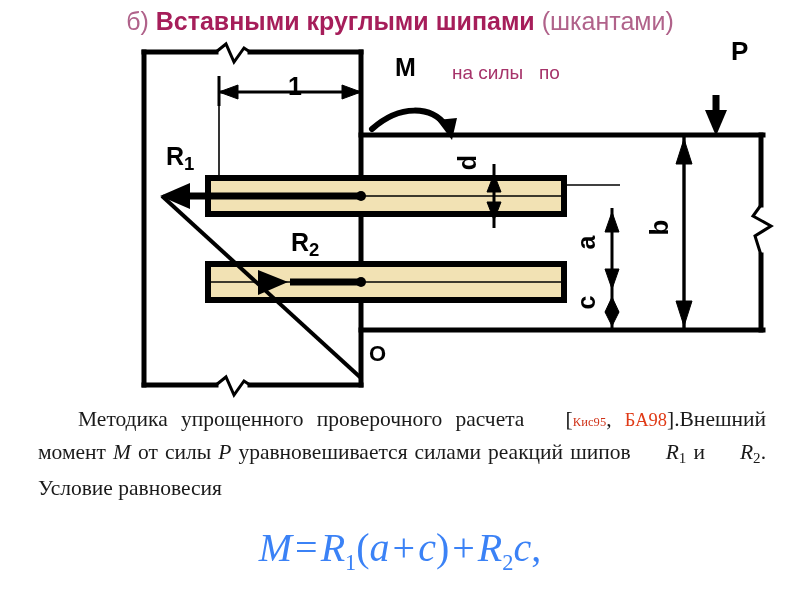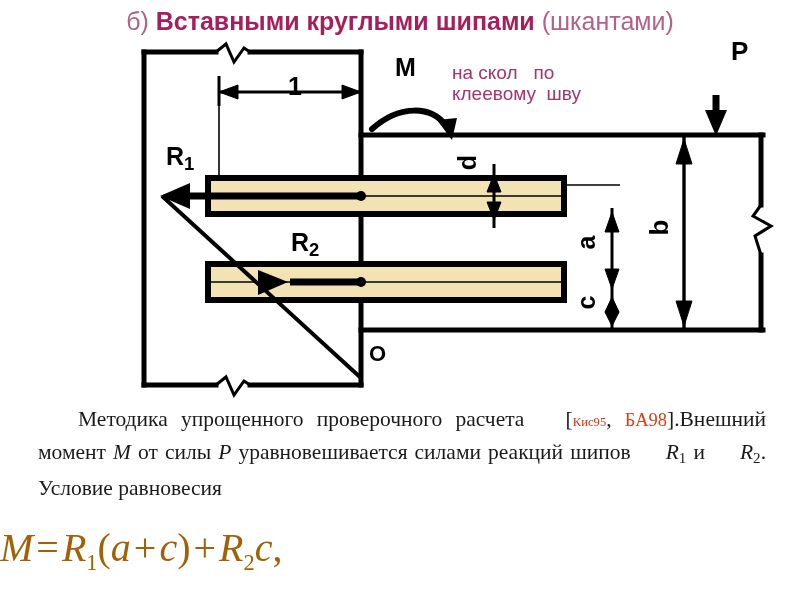--- a/index.html
+++ b/index.html
@@ -47,23 +47,23 @@
     text-align:justify;text-indent:40px;
   }
   .body .mv{font-style:italic;}
   .body .mv sub{font-style:normal;font-size:0.7em;vertical-align:-0.25em;}
   .cit-sm{color:#d0341a;font-size:0.58em;letter-spacing:0.1px;}
   .cit-lg{color:#e03a16;font-size:0.86em;}
   .nb{white-space:nowrap;margin-left:28px;}
 
   
   .formula{
-    position:absolute;left:0;top:524px;width:800px;text-align:left;
+    position:absolute;left:0;top:524px;width:800px;text-align:center;
     font-family:"Liberation Serif", serif;
-    font-size:40px;color:#a16207;white-space:nowrap;
+    font-size:40px;color:#3b82f6;white-space:nowrap;
   }
   .formula .it{font-style:italic;}
   .formula .sb{font-size:0.56em;vertical-align:-0.42em;font-style:normal;}
   .formula .op{font-style:normal;padding:0 3px;}
   .formula .par{font-style:normal;}
 </style>
 </head>
 <body>
 
 <div id="slide">
@@ -183,21 +183,21 @@
 
       <g stroke="#000" fill="#000">
         <line x1="684" y1="95" x2="684" y2="290" stroke-width="3.4"></line>
         <polygon points="684,99 676,124 692,124"></polygon>
         <polygon points="684,286 676,261 692,261"></polygon>
       </g>
 
     </svg>
   </div>
 
-  <div class="annot"><span>на скол   по</span><br><span>клеевому  шву</span></div>
+  <div class="annot"><span>на силы   по</span><br></div>
 
   <div class="dlabel" style="left:288px;top:72px;font-size:25px;">1</div>
 
   <div class="dlabel" style="left:395px;top:53px;font-size:25px;">M</div>
 
   <div class="dlabel" style="left:731px;top:36px;font-size:26px;">P</div>
 
   <div class="dlabel" style="left:166px;top:142px;font-size:25px;text-align:center;"><span>R</span><sub>1</sub></div>
 
   <div class="dlabel" style="left:291px;top:228px;font-size:25px;"><span>R</span><sub>2</sub></div>

